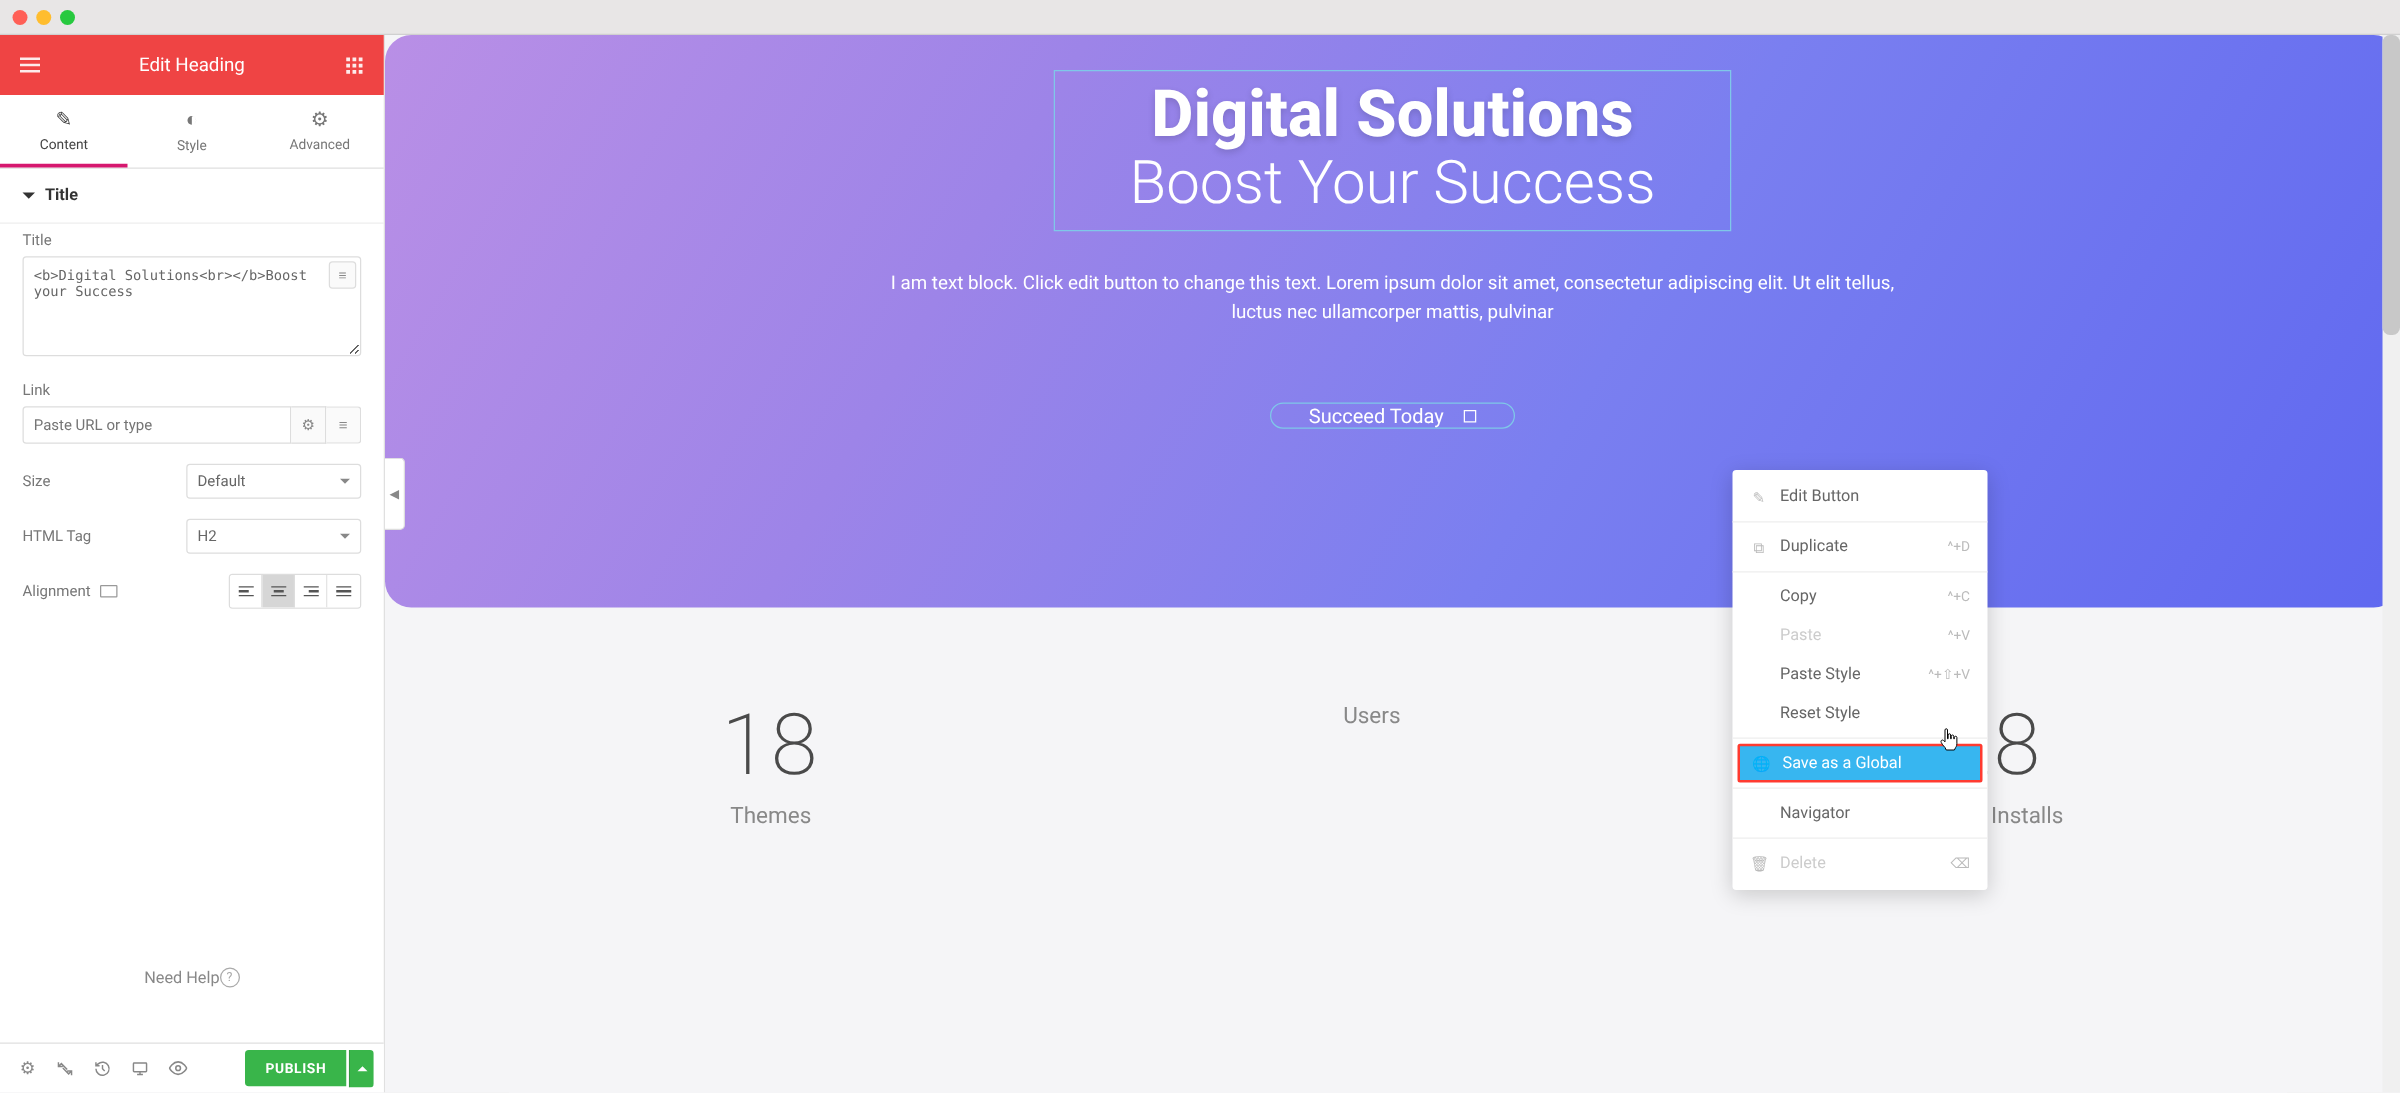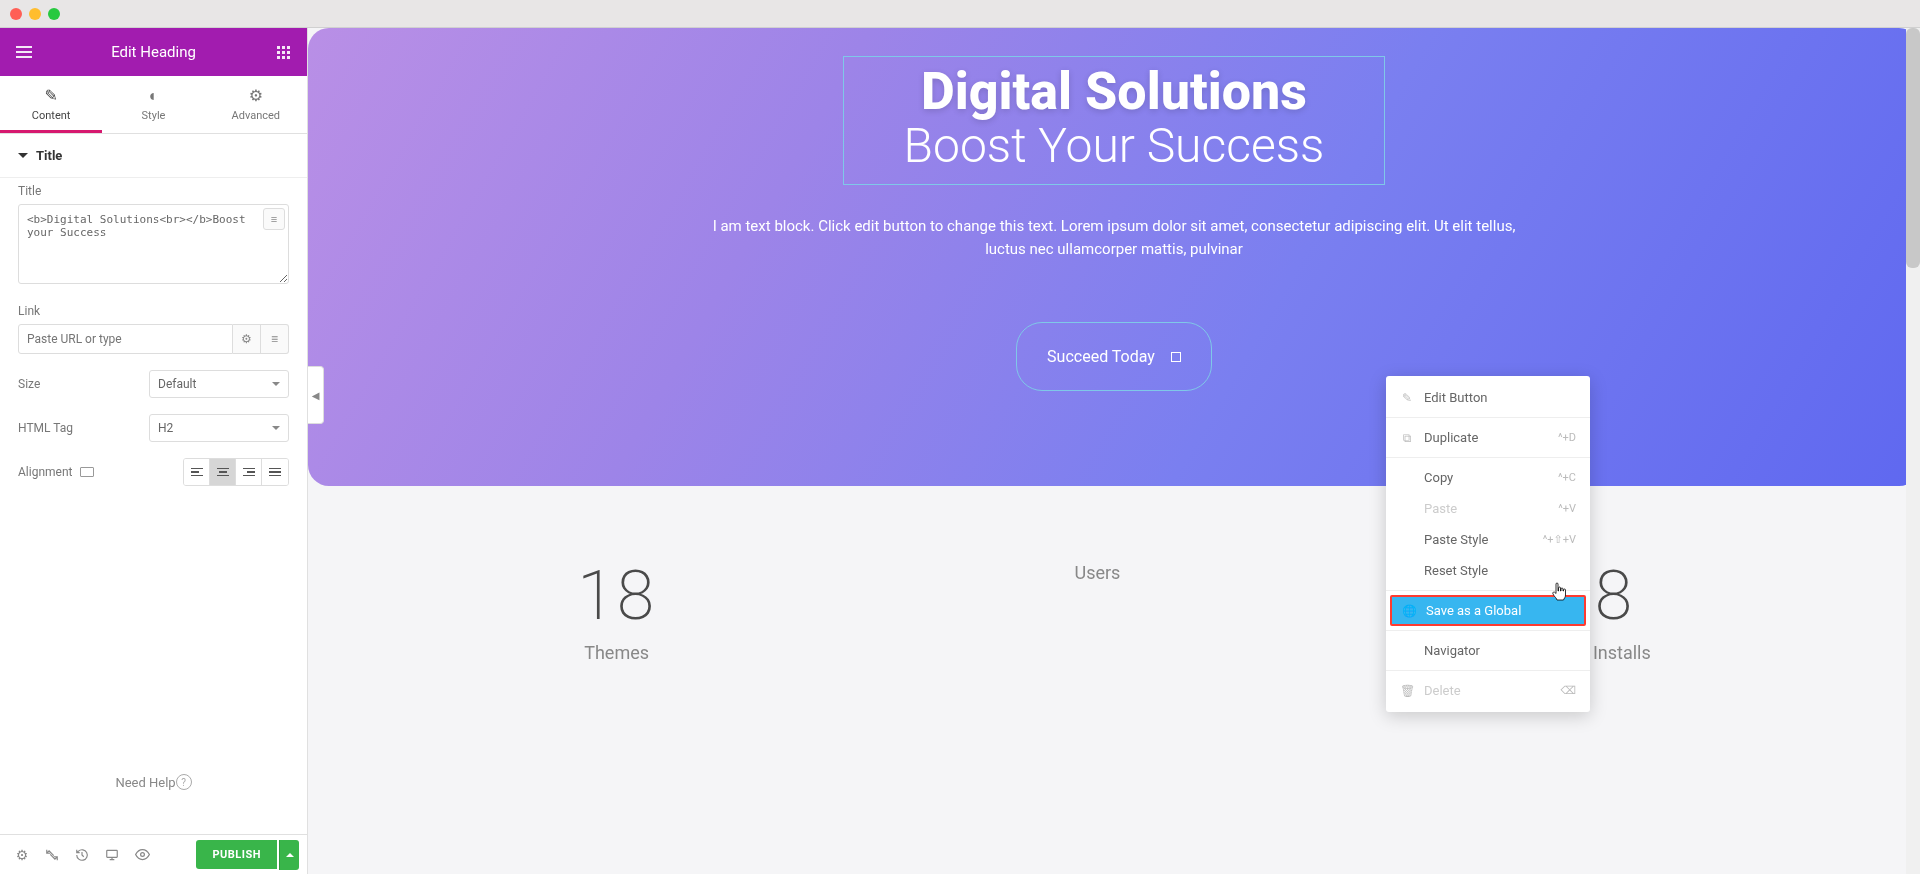--- a/index.html
+++ b/index.html
@@ -7,21 +7,21 @@
 
 .window-chrome { height: 28px; background: #e8e6e6; display: flex; align-items: center; padding: 0 10px; gap: 7px; border-bottom: 1px solid #d0d0d0; }
 .traffic-light { width: 12px; height: 12px; border-radius: 50%; }
 .tl-red { background: #ff5f56; }
 .tl-yellow { background: #ffbd2e; }
 .tl-green { background: #27c93f; }
 
 .app { display: flex; height: 846px; }
 
 .sidebar { width: 308px; background: #fff; border-right: 1px solid #e0e0e0; display: flex; flex-direction: column; position: relative; }
-.sidebar-header { background: #a21caf; color: #fff; height: 48px; display: flex; align-items: center; justify-content: space-between; padding: 0 12px; }
+.sidebar-header { background: #ef4444; color: #fff; height: 48px; display: flex; align-items: center; justify-content: space-between; padding: 0 12px; }
 .sidebar-header-title { font-size: 15px; font-weight: 400; flex: 1; text-align: center; }
 .hamburger, .dots-grid { width: 24px; height: 24px; display: flex; align-items: center; justify-content: center; cursor: pointer; opacity: 0.9; }
 .hamburger-lines { display:flex; flex-direction:column; gap:3px; }
 .hamburger-lines span { display:block; width:16px; height:2px; background:#fff; }
 .dots-grid-inner { display:grid; grid-template-columns:repeat(3,3px); grid-template-rows:repeat(3,3px); gap:2px; }
 .dots-grid-inner span { background:#fff; width:3px; height:3px; }
 
 .tabs-row { display:flex; border-bottom:1px solid #e0e0e0; }
 .tab-item { flex:1; text-align:center; padding:10px 0 8px; color:#777; font-size:11px; cursor:pointer; border-bottom:3px solid transparent; }
 .tab-item.active { color:#444; border-bottom-color:#d6186f; }
@@ -66,21 +66,21 @@
 .publish-caret { background:#39b54a; color:#fff; width:20px; height:30px; display:flex; align-items:center; justify-content:center; border-radius:0 3px 3px 0; border-left:1px solid rgba(0,0,0,0.15); cursor:pointer; }
 .publish-caret-tri { width:0; height:0; border-left:4px solid transparent; border-right:4px solid transparent; border-bottom:4px solid #fff; }
 
 .canvas { flex:1; position:relative; background:#f5f5f7; overflow:hidden; }
 .canvas-collapse { position:absolute; left:0; top:338px; width:16px; height:58px; background:#fff; border:1px solid #ddd; border-left:none; border-radius:0 4px 4px 0; display:flex; align-items:center; justify-content:center; cursor:pointer; color:#888; font-size:10px; z-index:5;}
 .hero { height:458px; background:linear-gradient(120deg,#b98fe6 0%, #9d84e8 30%, #7a7ff0 60%, #5f68f0 100%); position:relative; display:flex; flex-direction:column; align-items:center; padding-top:28px;border-radius:21px; }
 .heading-box { border:1px solid #7fc8e8; padding:8px 60px 12px; text-align:center; }
 .heading-bold { color:#fff; font-size:52px; font-weight:800; text-shadow:0 2px 6px rgba(0,0,0,0.15); line-height:1.05; }
 .heading-light { color:#fff; font-size:48px; font-weight:300; line-height:1.1; }
 .hero-text { color:#fff; font-size:15px; text-align:center; max-width:820px; margin-top:30px; line-height:1.5; }
-.hero-btn { margin-top:62px; border:1px solid #7fc8e8; border-radius:26px; padding:24px 30px; color:#fff; font-size:16px; display:flex; align-items:center; gap:16px; cursor:pointer; }
+.hero-btn { margin-top:62px; border:1px solid #7fc8e8; border-radius:26px; padding:0 30px; color:#fff; font-size:16px; display:flex; align-items:center; gap:16px; cursor:pointer; }
 .btn-square { width:10px; height:10px; border:1.5px solid #fff; }
 
 .stats { display:flex; justify-content:space-around; padding:70px 60px 0; }
 .stat { text-align:center; }
 .stat-number { font-size:68px; font-weight:200; color:#4a4a4a; letter-spacing:2px; }
 .stat-label { font-size:18px; color:#888; margin-top:6px; }
 
 .context-menu { position:absolute; right:330px; top:348px; width:204px; background:#fff; border-radius:3px; box-shadow:0 4px 18px rgba(0,0,0,0.18); padding:6px 0; z-index:10; font-size:13px; color:#666; }
 .cm-item { padding:8px 14px; display:flex; align-items:center; justify-content:space-between; cursor:pointer; }
 .cm-left { display:flex; align-items:center; gap:10px; }

